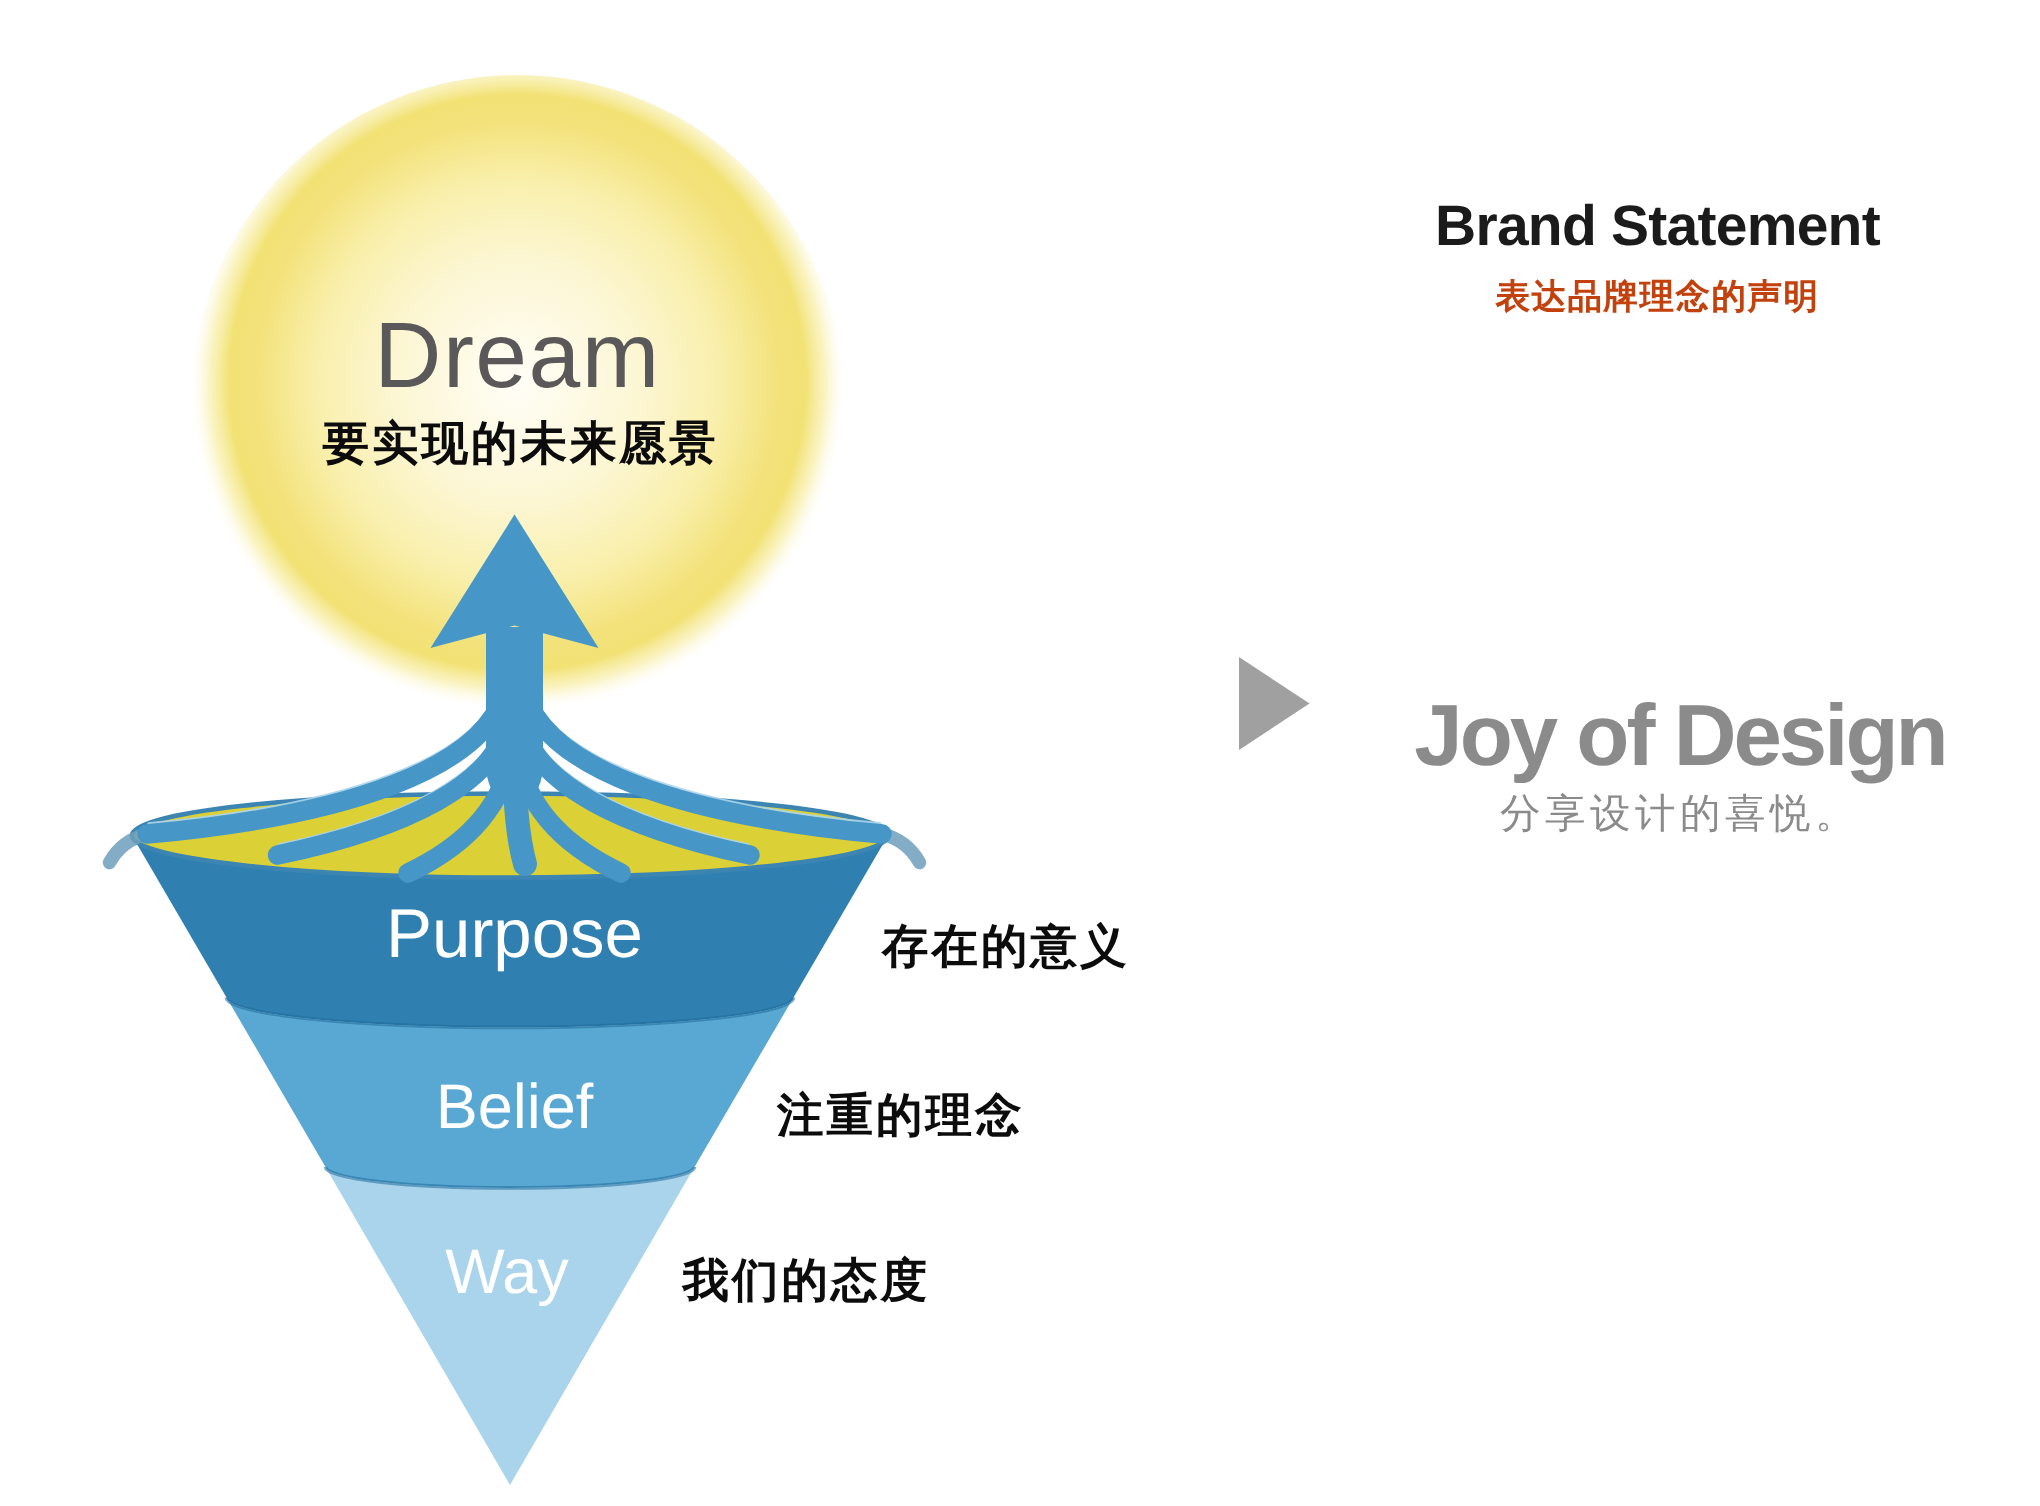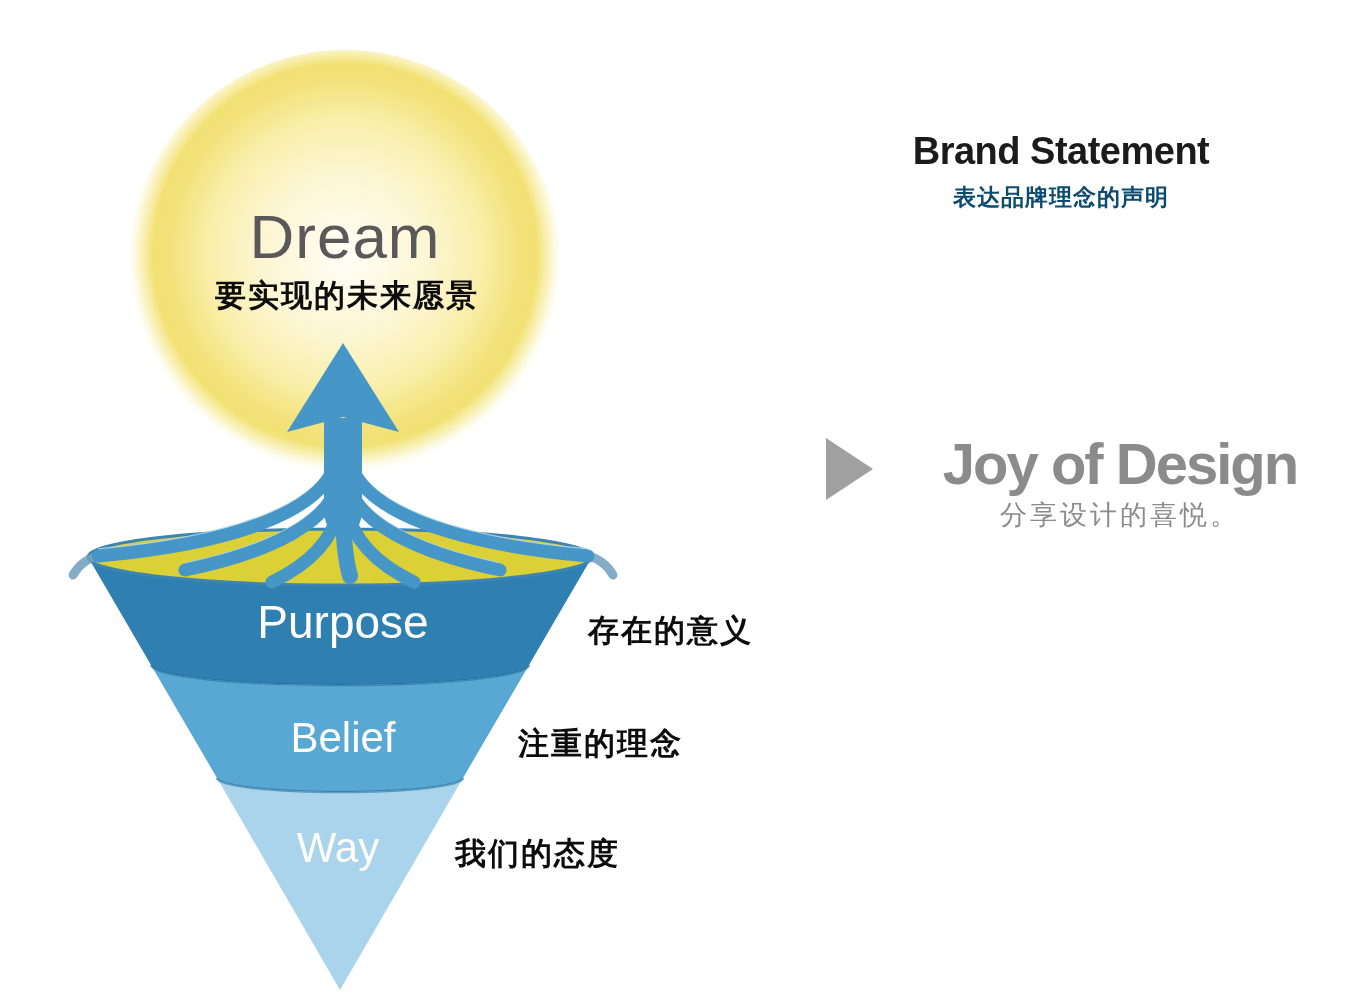--- a/index.html
+++ b/index.html
@@ -19,31 +19,31 @@
 
   .annotation   { font-size:31px; font-weight:bold; fill:#0c0c0c; letter-spacing:2px; }
 
   .rim   { stroke:#3c84b2; stroke-width:3; }
   .sep   { fill:none; stroke:#1f6a9a; stroke-width:2.5; opacity:.55; }
   .flare { fill:none; stroke-linecap:round; stroke-width:13; }
   .flare.center { stroke-width:16; }
   .flare-hl { fill:none; stroke:#aad4ec; stroke-width:4; stroke-linecap:round; opacity:.9; }
   .hook  { fill:none; stroke:#6d9fbd; stroke-width:9; stroke-linecap:round; opacity:.85; }
 
-  .brand-header { position:absolute; left:856px; top:130px; width:410px; text-align:center; }
+  .brand-header { position:absolute; left:900px; top:130px; width:410px; text-align:center; }
   .brand-title  { font-size:38px; font-weight:700; color:#1b1b1b; letter-spacing:-0.5px; }
-  .brand-subtitle { margin-top:9px; font-size:23px; font-weight:700; color:#0c4a6e; letter-spacing:1px; }
+  .brand-subtitle { margin-top:9px; font-size:23px; font-weight:700; color:#c2410c; letter-spacing:1px; }
 
   .play-triangle {
     position:absolute; left:826px; top:438px; width:0; height:0;
     border-top:31px solid transparent; border-bottom:31px solid transparent;
     border-left:47px solid #a0a0a0;
   }
   .slogan-block { position:absolute; left:920px; top:430px; width:400px; text-align:center; color:#8b8b8b; }
-  .slogan     { font-size:58px; font-weight:700; letter-spacing:-2px; }
+  .slogan     { font-size:58px; font-weight:700; letter-spacing:-2px;margin-top:27px; }
   .slogan-sub { font-size:27px; letter-spacing:3px; }
 </style>
 </head>
 <body>
 
 <div id="canvas">
 
   <svg width="760" height="1004" viewBox="0 0 760 1004" style="position:absolute;left:0;top:0;">
     <defs>
       <radialGradient id="sunGrad" cx="50%" cy="47%" r="50%">

